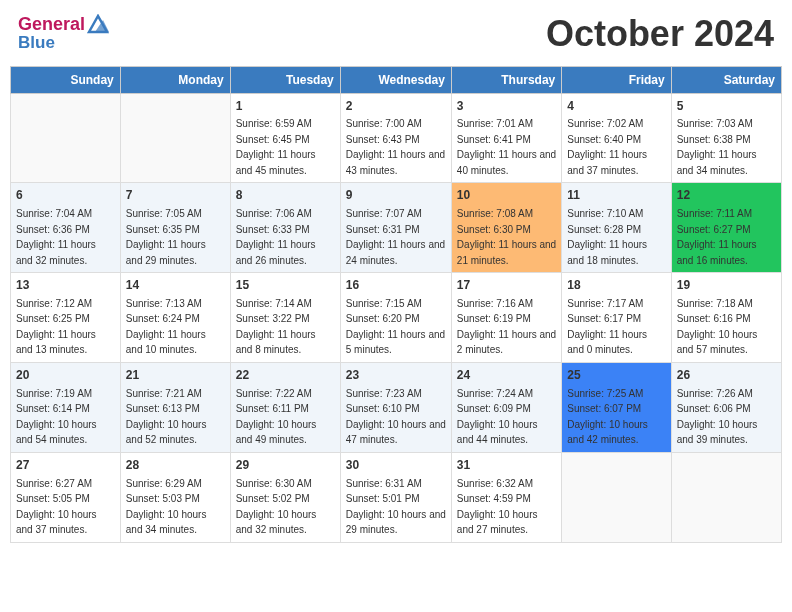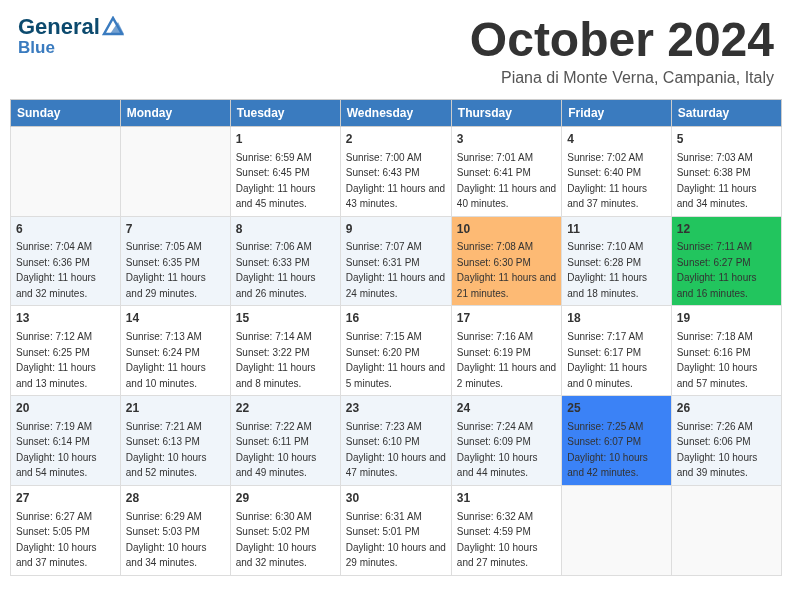--- a/index.html
+++ b/index.html
@@ -19,39 +19,39 @@
     }
     .logo {
       display: flex;
       flex-direction: column;
       align-items: flex-start;
     }
     .title-section {
       text-align: right;
     }
     .month-title {
-      font-size: 48px;
+      font-size: 36px;
       font-weight: bold;
       color: #333;
       line-height: 1.1;
     }
     .location-title {
       font-size: 16px;
       color: #555;
       margin-top: 2px;
     }
     .calendar {
       width: 100%;
       border-collapse: collapse;
       font-size: 11px;
     }
     .calendar th {
       background-color: #3a7bbf;
       color: #fff;
-      text-align: left;
+      text-align: right;
       padding: 6px 6px;
       font-size: 12px;
       font-weight: bold;
       border: 1px solid #ccc;
     }
     .calendar td {
       vertical-align: top;
       border: 1px solid #ddd;
       padding: 4px 5px;
       height: 80px;
@@ -78,31 +78,30 @@
     .calendar tr:nth-child(odd) td:not(.empty) {
       background: #fff;
     }
   </style>
 </head>
 <body>
 
 <div class="header">
   <div class="logo">
     <div style="display:flex;align-items:center;">
-      <span style="font-size:22px;font-weight:bold;color:#0c4a6e;">General</span>
+      <span style="font-size:18px;font-weight:bold;color:#be185d;">General</span>
       <svg width="22" height="20" viewBox="0 0 22 20" style="margin-left:2px;margin-top:-2px;">
         <polygon points="2,18 11,2 20,18" fill="none" stroke="#3a7bbf" stroke-width="2.5"></polygon>
         <polygon points="8,18 16,6 22,18" fill="#3a7bbf" opacity="0.7"></polygon>
       </svg>
     </div>
     <span style="font-size:17px;font-weight:bold;color:#3a7bbf;margin-top:-2px;">Blue</span>
   </div>
   <div class="title-section">
     <div class="month-title">October 2024</div>
-    <div class="location-title">Piana di Monte Verna, Campania, Italy</div>
   </div>
 </div>
 
 <table class="calendar">
   <thead>
     <tr>
     <th>Sunday</th>
         <th>Monday</th>
         <th>Tuesday</th>
         <th>Wednesday</th>

